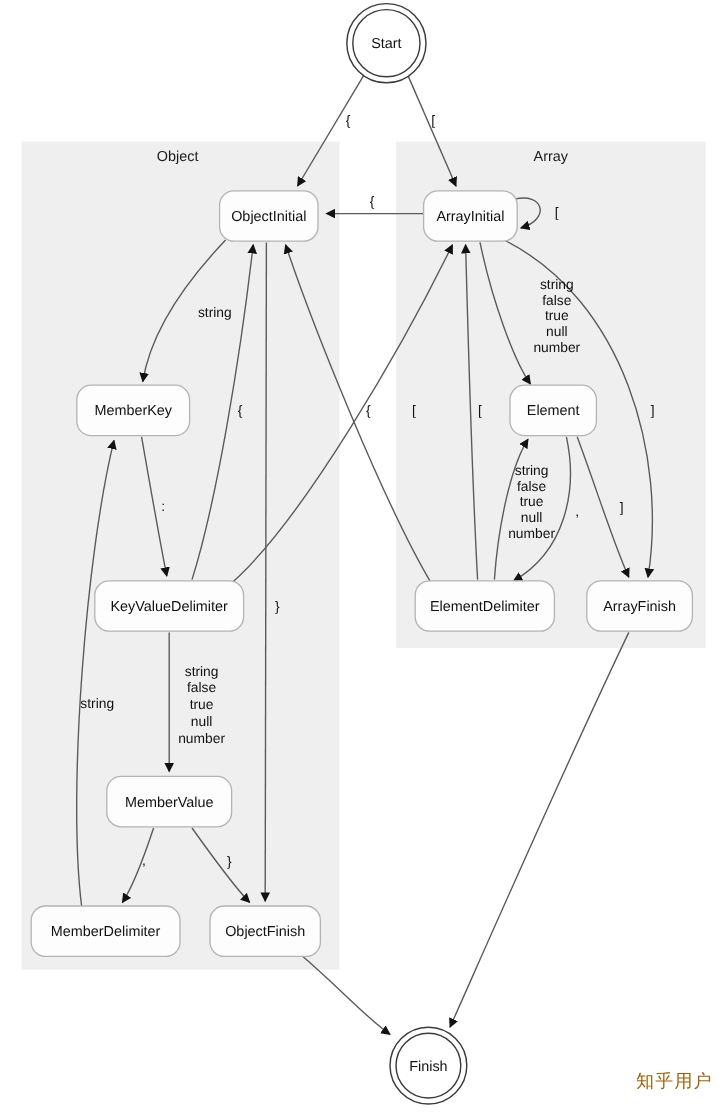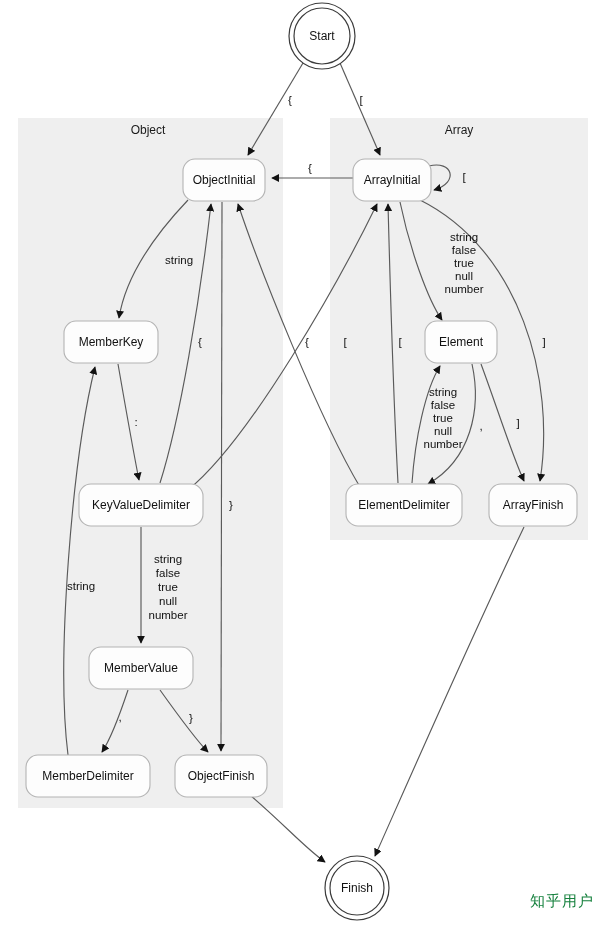--- a/index.html
+++ b/index.html
@@ -69,21 +69,21 @@
   }
   .edge-label.multi {
     font-size: 11.5px;
   }
   .watermark {
     position: absolute;
     right: 12px;
     bottom: 18px;
     font-family: "DejaVu Sans", sans-serif;
     font-size: 15px;
-    color: #15803d;
+    color: #a16207;
     letter-spacing: 1px;
     user-select: none;
   }
 </style>
 </head>
 <body>
 
 <div id="canvas">
   <svg id="graph" viewBox="0 0 606 929">
     <defs>

